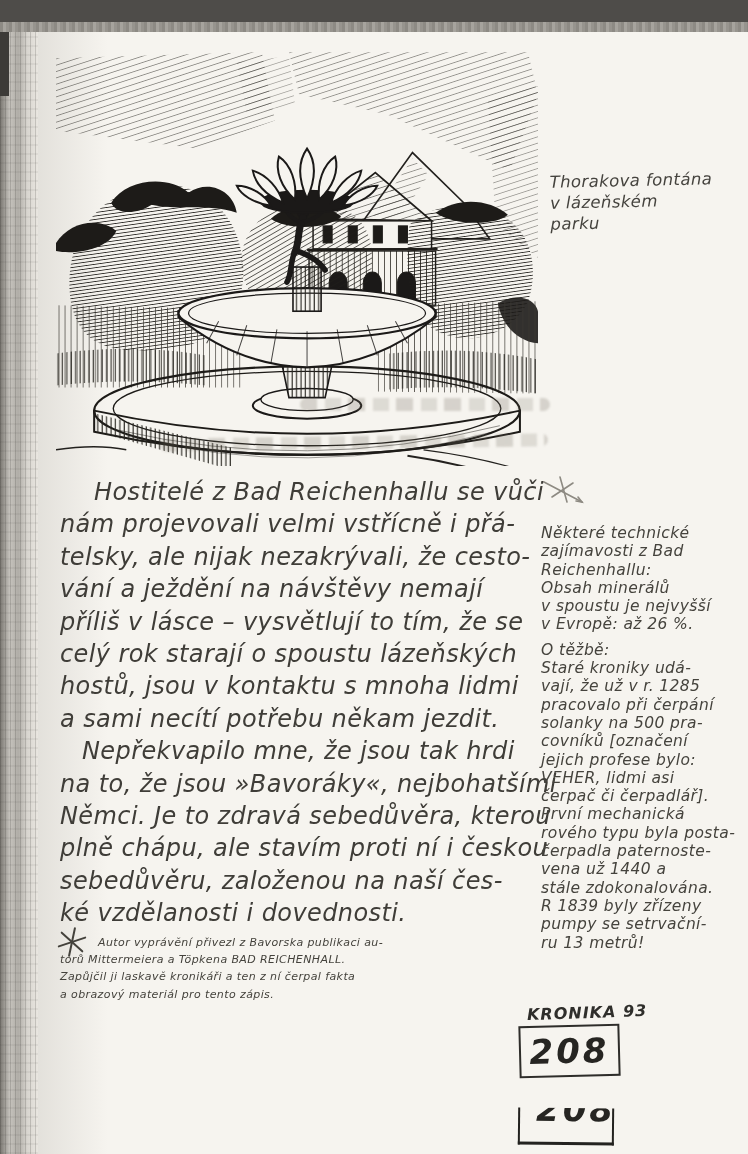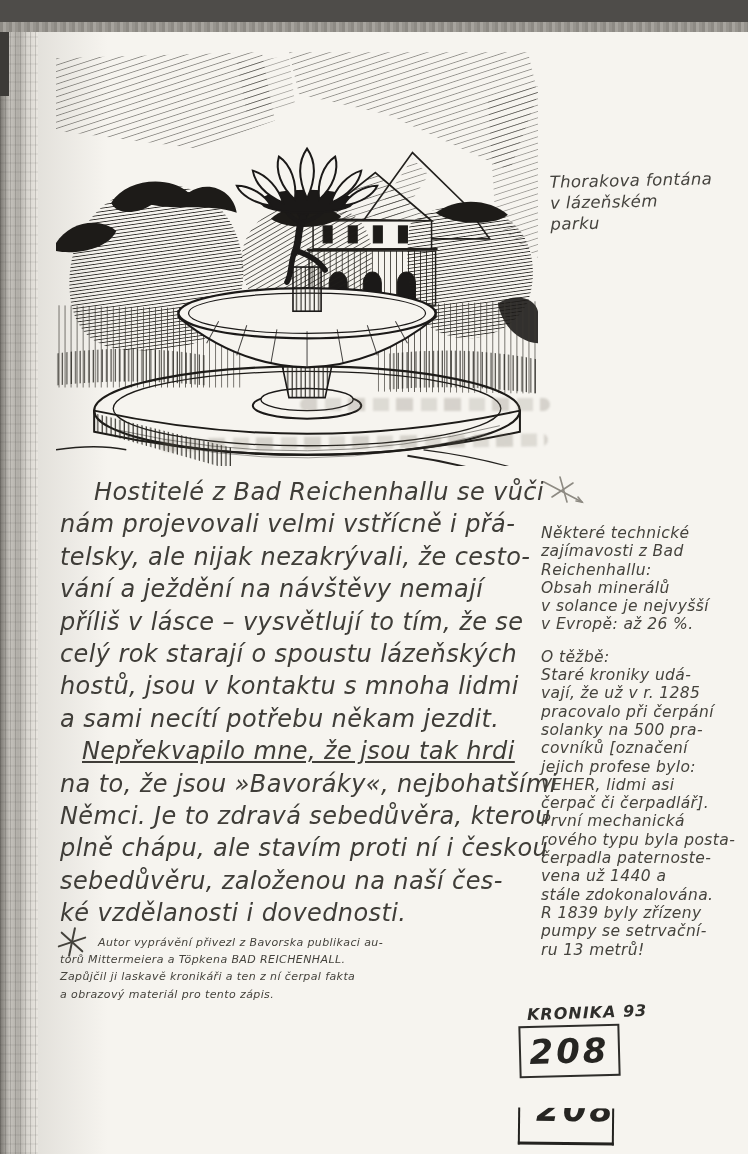--- a/index.html
+++ b/index.html
@@ -25,24 +25,24 @@
   .illustration{position:absolute;left:56px;top:52px;width:482px;height:414px;}
   .ghost-line{position:absolute;height:13px;border-radius:7px;filter:blur(1.3px);
     background:repeating-linear-gradient(90deg,rgba(112,105,92,.24) 0 17px,rgba(112,105,92,0) 17px 25px,
       rgba(112,105,92,.18) 25px 41px,rgba(112,105,92,0) 41px 48px);}
   
   .hand{font-style:italic;color:#3f3d38;letter-spacing:.4px;white-space:nowrap;}
   .caption{position:absolute;left:550px;top:170px;font-size:16.5px;line-height:21px;
     color:#45433e;transform:rotate(-1.2deg);}
   .main-text{position:absolute;left:60px;top:476px;width:482px;font-size:24px;line-height:32.4px;}
   .main-text .para1 div:first-child{padding-left:34px;}
-  .main-text .para2 div:first-child{padding-left:22px;text-decoration:underline;}
+  .main-text .para2 div:first-child{padding-left:22px;}
   .margin-notes{position:absolute;left:541px;top:524px;width:206px;font-size:15.5px;line-height:18.3px;
     color:#45433d;}
-  .margin-notes div:nth-child(7){margin-top:14px;}
+  .margin-notes div:nth-child(7){margin-top:7px;}
   .footnote{position:absolute;left:60px;top:934px;width:474px;font-size:11px;line-height:17.2px;
     color:#44423c;}
   .footnote div:first-child{padding-left:38px;}
   .asterisk{position:absolute;left:55px;top:925px;width:34px;height:34px;}
   .star-mark{position:absolute;left:540px;top:470px;width:50px;height:44px;opacity:.75;}
   
   .kronika-label{position:absolute;left:527px;top:1003px;font-size:16px;font-style:italic;
     font-weight:bold;color:#2f2e2b;letter-spacing:1px;transform:rotate(-2deg);white-space:nowrap;}
   .page-number-box{position:absolute;left:519px;top:1025px;width:97px;height:48px;
     border:2.5px solid #2e2d2a;transform:rotate(-1.5deg);display:flex;align-items:center;justify-content:center;}
@@ -203,21 +203,21 @@
       <div>sebedůvěru, založenou na naší čes-</div>
       <div>ké vzdělanosti i dovednosti.</div>
     </div>
 </div>
 
 <div class="margin-notes hand">
     <div>Některé technické</div>
     <div>zajímavosti z Bad</div>
     <div>Reichenhallu:</div>
     <div>Obsah minerálů</div>
-    <div>v solance je nejvyšší</div>
+    <div>v spoustu je nejvyšší</div>
     <div>v Evropě: až 26 %.</div>
     <div>O těžbě:</div>
     <div>Staré kroniky udá-</div>
     <div>vají, že už v r. 1285</div>
     <div>pracovalo při čerpání</div>
     <div>solanky na 500 pra-</div>
     <div>covníků [označení</div>
     <div>jejich profese bylo:</div>
     <div>VEHER, lidmi asi</div>
     <div>čerpač či čerpadlář].</div>

